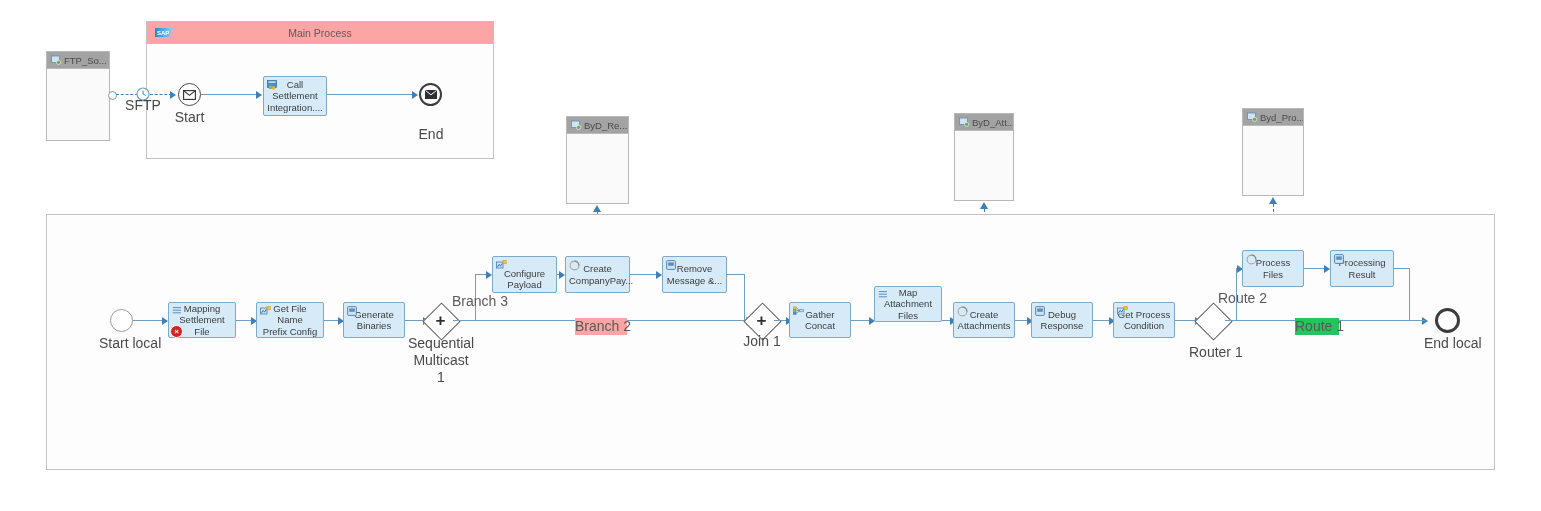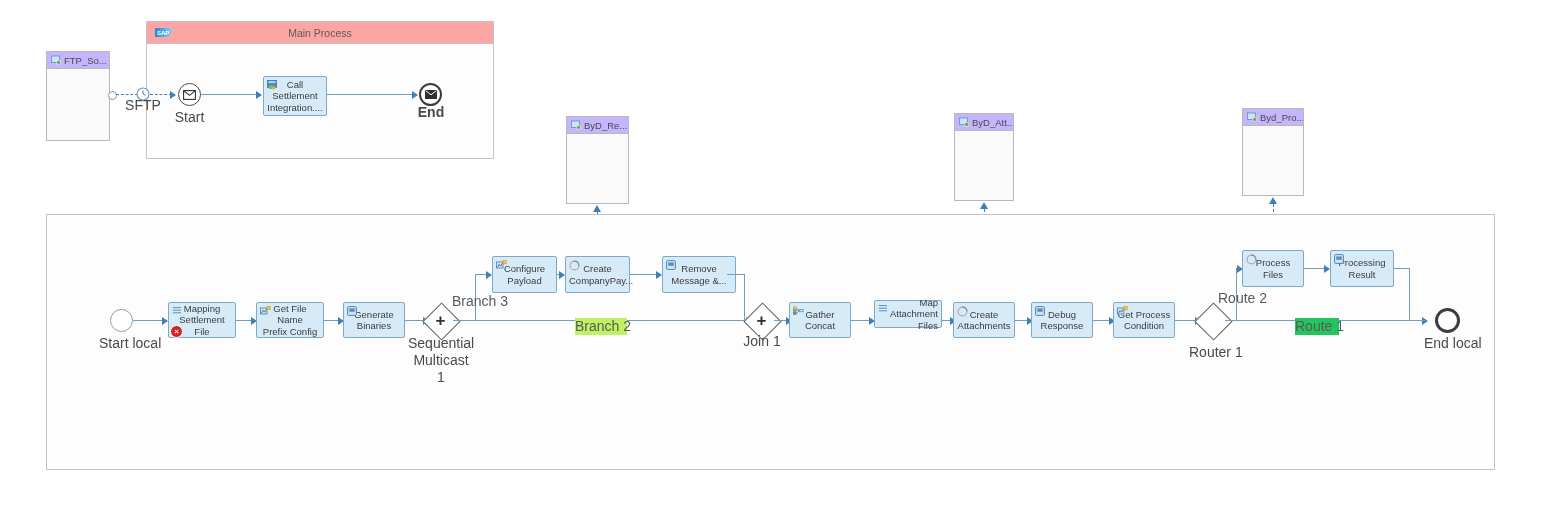--- a/index.html
+++ b/index.html
@@ -5,21 +5,21 @@
   html,body{margin:0;padding:0;background:#ffffff;}
   body{font-family:"Liberation Sans",sans-serif;-webkit-font-smoothing:antialiased;}
   #canvas{position:relative;width:1541px;height:511px;overflow:hidden;background:#ffffff;}
 
   
   .abs{position:absolute;box-sizing:border-box;}
 
   
   .participant{background:#fafafa;border:1px solid #b9b9b9;}
   .participant .phead{
-    height:17px;border-bottom:1px solid #b9b9b9;background:#c4b5fd;
+    height:17px;border-bottom:1px solid #b9b9b9;background:#a3a3a3;
     display:flex;align-items:center;gap:3px;padding-left:4px;box-sizing:border-box;
   }
   .participant .pname{font-size:9.5px;color:#4a4a4a;white-space:nowrap;overflow:hidden;}
 
   
   .pool{background:#fdfdfd;border:1px solid #c3c3c3;}
   .pool>.poolhead{
     position:relative;height:22px;border-bottom:1px solid #c3c3c3;background:#fca5a5;
     display:flex;align-items:center;box-sizing:border-box;
   }
@@ -158,21 +158,21 @@
   <div class="arrow r" style="left:412px;top:90.5px;"></div>
 
   <div class="abs ev ev-end-msg" style="left:419px;top:83px;width:23px;height:23px;">
     <span>
       <svg width="12" height="9" viewBox="0 0 12 9">
         <rect x="0.5" y="0.5" width="11" height="8" fill="#2f2f2f" stroke="#2f2f2f" stroke-width="1"></rect>
         <path d="M0.5 0.5 L6 4.8 L11.5 0.5" fill="none" stroke="#ffffff" stroke-width="1"></path>
       </svg>
     </span>
   </div>
-  <div class="lbl" style="left:409px;top:104px;width:44px;font-weight:bold;">End</div>
+  <div class="lbl" style="left:409px;top:126px;width:44px;">End</div>
 
   <div class="abs participant" style="left:566px;top:116px;width:63px;height:88px;">
     <div class="phead">
       <span>
         <svg width="10" height="10" viewBox="0 0 10 10">
           <rect x="0.5" y="1" width="8" height="6.5" fill="#cfe3f3" stroke="#5b8fbd" stroke-width="0.8"></rect>
           <circle cx="7.6" cy="7.4" r="2.1" fill="#6aa84f" stroke="#ffffff" stroke-width="0.6"></circle>
         </svg>
       </span>
       <span class="pname">ByD_Re...</span>
@@ -277,21 +277,21 @@
   <div class="lbl" style="left:408px;top:335px;width:66px;">
     <span style="white-space:pre-line;">Sequential<br>Multicast 1</span>
   </div>
 
   <div class="ln h" style="left:453px;top:320px;width:22px;"></div>
   <div class="ln v" style="left:475px;top:274px;height:46px;"></div>
   <div class="ln h" style="left:475px;top:274px;width:14px;"></div>
   <div class="arrow r" style="left:486px;top:270.5px;"></div>
   <div class="lbl seq" style="left:452px;top:293px;width:48px;">Branch 3</div>
 
-  <div class="abs task" style="left:492px;top:256px;width:65px;height:37px;">
+  <div class="abs task" style="left:492px;top:256px;width:65px;height:37px;align-items:flex-end;">
     <span class="ticon">
       <svg width="11" height="10" viewBox="0 0 11 10">
         <rect x="0.5" y="2" width="6.5" height="6" fill="#cfe3f3" stroke="#4a7ca8" stroke-width="0.8"></rect>
         <path d="M1.5 7 L3.2 4.4 L4.6 6.2 L6.2 3.4" fill="none" stroke="#2f6d9e" stroke-width="0.9"></path>
         <rect x="7" y="0.6" width="3.2" height="3.2" fill="#f5c342" stroke="#d49b12" stroke-width="0.6"></rect>
       </svg>
     </span>
     <span class="tlabel">Configure<br>Payload</span>
   </div>
 
@@ -304,37 +304,37 @@
         <circle cx="5.5" cy="5.5" r="4.4" fill="none" stroke="#a9a9a9" stroke-width="1.1"></circle>
         <path d="M5.5 1.1 A4.4 4.4 0 0 1 9.9 5.5" fill="none" stroke="#888888" stroke-width="1.3"></path>
       </svg>
     </span>
     <span class="tlabel">Create<br>CompanyPay...</span>
   </div>
 
   <div class="ln h" style="left:630px;top:274px;width:28px;"></div>
   <div class="arrow r" style="left:656px;top:270.5px;"></div>
 
-  <div class="abs task" style="left:662px;top:256px;width:74px;height:37px;">
+  <div class="abs task" style="left:662px;top:256px;width:65px;height:37px;">
     <span class="ticon">
       <svg width="10" height="10" viewBox="0 0 10 10">
         <rect x="0.6" y="0.6" width="8.8" height="8.8" rx="1" fill="#cfe3f3" stroke="#4a7ca8" stroke-width="0.9"></rect>
         <rect x="2.2" y="2.4" width="5.6" height="3.4" fill="#5b8fbd"></rect>
       </svg>
     </span>
     <span class="tlabel">Remove<br>Message &amp;...</span>
   </div>
 
   <div class="ln h" style="left:727px;top:274px;width:17px;"></div>
   <div class="ln v" style="left:744px;top:274px;height:46px;"></div>
   <div class="ln h" style="left:744px;top:320px;width:5px;"></div>
   <div class="arrow r" style="left:746px;top:316.5px;"></div>
 
   <div class="ln h" style="left:453px;top:320px;width:294px;"></div>
-  <div class="lbl seq" style="left:575px;top:318px;width:52px;background:#bef264;">Branch 2</div>
+  <div class="lbl seq" style="left:575px;top:318px;width:52px;background:#fca5a5;">Branch 2</div>
 
   <div class="gwwrap" style="left:749px;top:308px;width:25px;height:25px;">
     <div class="gw" style="width:25px;height:25px;"></div>
     <div class="gwplus">+</div>
   </div>
   <div class="lbl" style="left:738px;top:333px;width:48px;">Join 1</div>
 
   <div class="ln h" style="left:774px;top:320px;width:14px;"></div>
   <div class="arrow r" style="left:786px;top:316.5px;"></div>
 
@@ -347,21 +347,21 @@
         <path d="M3.4 1.8 L6.6 4.6 M3.4 4.6 L6.6 4.6 M3.4 7.4 L6.6 4.6" fill="none" stroke="#4a7ca8" stroke-width="0.7"></path>
         <rect x="6.8" y="3.4" width="3.4" height="2.4" fill="#cfe3f3" stroke="#4a7ca8" stroke-width="0.6"></rect>
       </svg>
     </span>
     <span class="tlabel">Gather Concat</span>
   </div>
 
   <div class="ln h" style="left:851px;top:320px;width:20px;"></div>
   <div class="arrow r" style="left:869px;top:316.5px;"></div>
 
-  <div class="abs task" style="left:874px;top:300px;width:68px;height:28px;text-align:right;">
+  <div class="abs task" style="left:874px;top:286px;width:68px;height:36px;">
     <span class="ticon">
       <svg width="10" height="10" viewBox="0 0 10 10">
         <line x1="0.8" y1="1.6" x2="9" y2="1.6" stroke="#5b8fbd" stroke-width="1"></line>
         <line x1="0.8" y1="4.2" x2="9" y2="4.2" stroke="#5b8fbd" stroke-width="1"></line>
         <line x1="0.8" y1="6.8" x2="9" y2="6.8" stroke="#5b8fbd" stroke-width="1"></line>
       </svg>
     </span>
     <span class="tlabel">Map<br>Attachment Files</span>
   </div>
 

